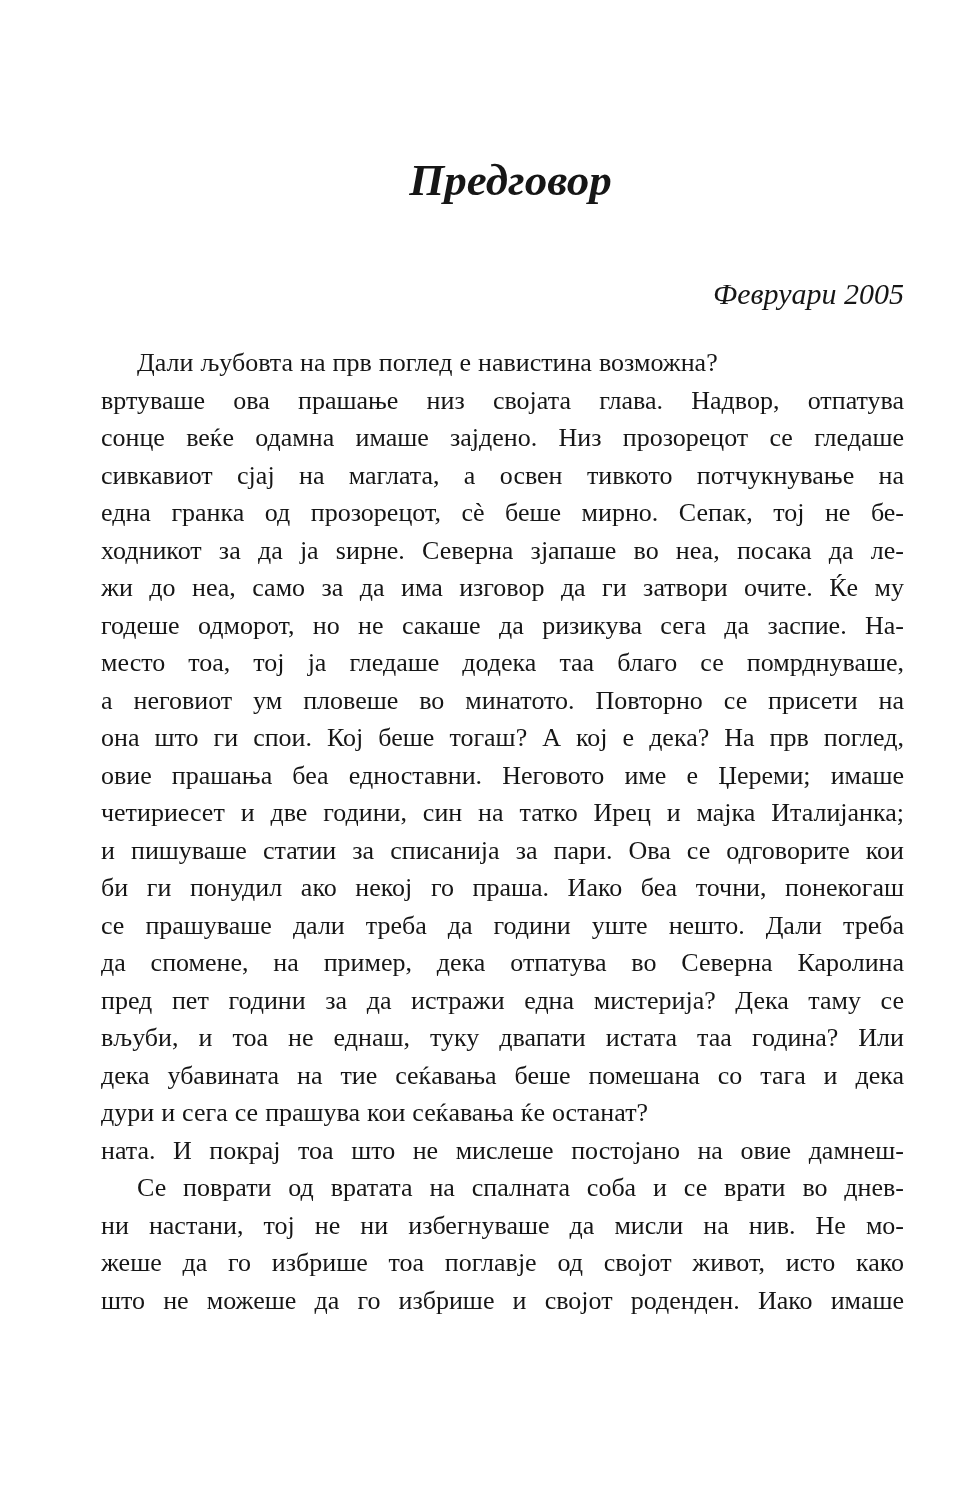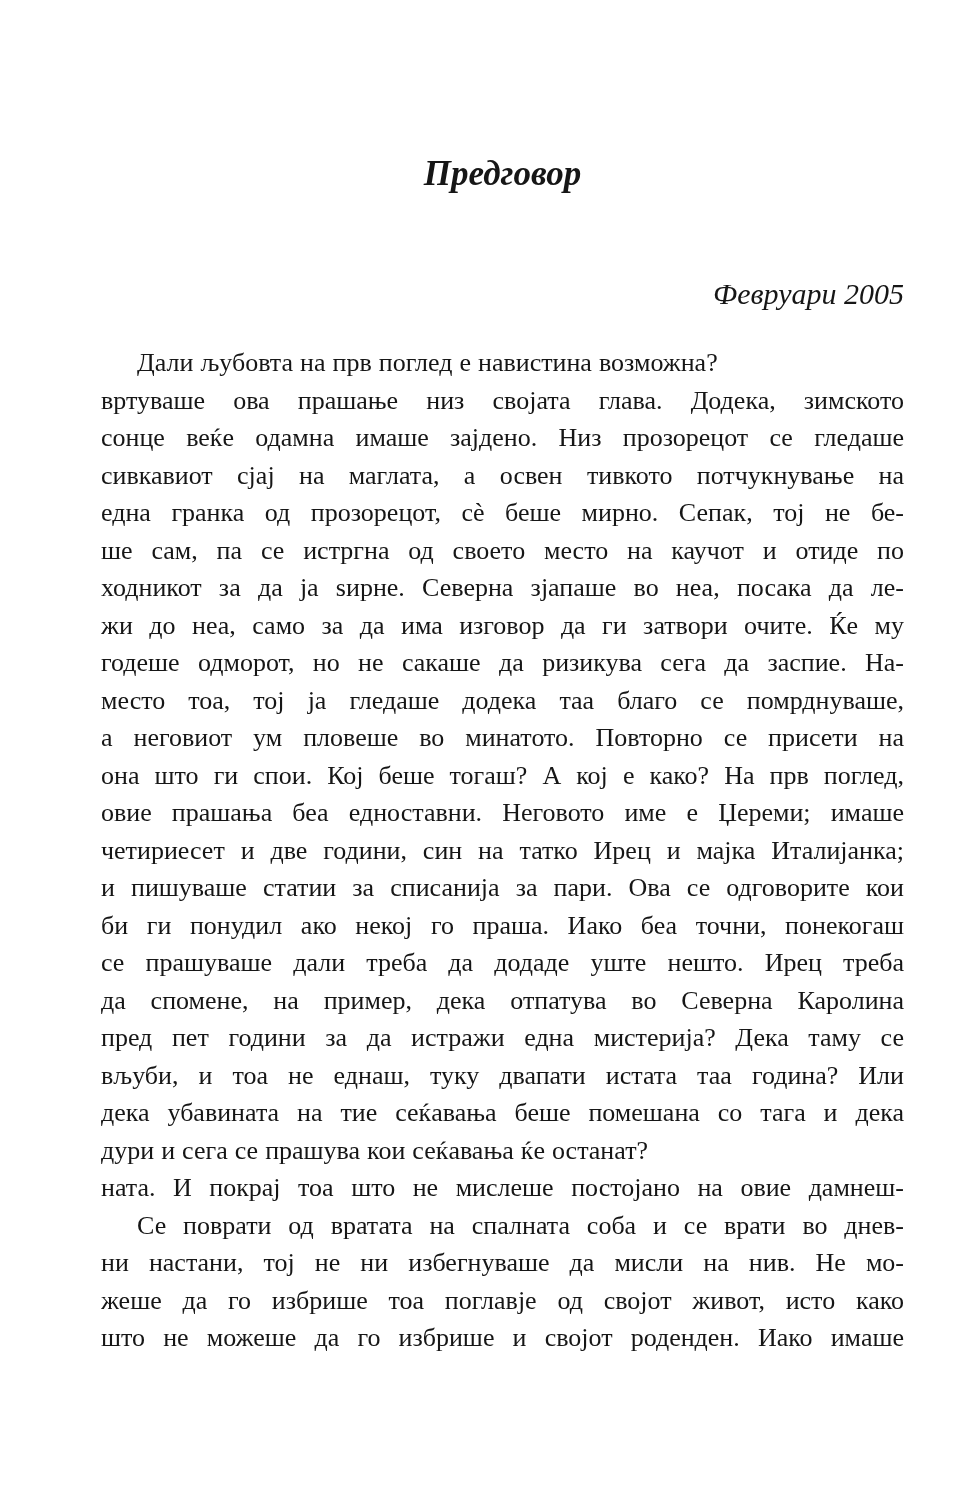--- a/index.html
+++ b/index.html
@@ -10,24 +10,24 @@
     color: #161616;
   }
   .page {
     position: relative;
     width: 974px; height: 1504px;
     background: #ffffff;
     overflow: hidden;
   }
   .title {
     position: absolute;
-    left: 101px; top: 124px;
+    left: 109px; top: 124px;
     width: 803px;
     text-align: center;
-    font-size: 35px;
+    font-size: 45px;
     font-weight: bold;
     font-style: italic;
     line-height: 1.25;
     margin-top: 28px;
   }
   .dateline {
     position: absolute;
     left: 101px; top: 276px;
     width: 803px;
     text-align: right;
@@ -59,36 +59,35 @@
 <div class="page">
   <h1 class="title">Предговор</h1>
 
   <div class="dateline">Февруари 2005</div>
 
   <div class="textbody">
       <div class="para">
         <div class="line indent pend">Дали љубовта на прв поглед е навистина возможна?</div>
       </div>
       <div class="para">
-        <div class="line">вртуваше ова прашање низ својата глава. Додека, зимското</div>
+        <div class="line">вртуваше ова прашање низ својата глава. Надвор, отпатува</div>
         <div class="line">сонце веќе одамна имаше зајдено. Низ прозорецот се гледаше</div>
         <div class="line">сивкавиот сјај на маглата, а освен тивкото потчукнување на</div>
         <div class="line">една гранка од прозорецот, сѐ беше мирно. Сепак, тој не бе-</div>
-        <div class="line">ше сам, па се истргна од своето место на каучот и отиде по</div>
         <div class="line">ходникот за да ја ѕирне. Северна зјапаше во неа, посака да ле-</div>
         <div class="line">жи до неа, само за да има изговор да ги затвори очите. Ќе му</div>
         <div class="line">годеше одморот, но не сакаше да ризикува сега да заспие. На-</div>
         <div class="line">место тоа, тој ја гледаше додека таа благо се помрднуваше,</div>
         <div class="line">а неговиот ум пловеше во минатото. Повторно се присети на</div>
-        <div class="line">она што ги спои. Кој беше тогаш? А кој е како? На прв поглед,</div>
+        <div class="line">она што ги спои. Кој беше тогаш? А кој е дека? На прв поглед,</div>
         <div class="line">овие прашања беа едноставни. Неговото име е Џереми; имаше</div>
         <div class="line">четириесет и две години, син на татко Ирец и мајка Италијанка;</div>
         <div class="line">и пишуваше статии за списанија за пари. Ова се одговорите кои</div>
         <div class="line">би ги понудил ако некој го праша. Иако беа точни, понекогаш</div>
-        <div class="line">се прашуваше дали треба да додаде уште нешто. Ирец треба</div>
+        <div class="line">се прашуваше дали треба да години уште нешто. Дали треба</div>
         <div class="line">да спомене, на пример, дека отпатува во Северна Каролина</div>
         <div class="line">пред пет години за да истражи една мистерија? Дека таму се</div>
         <div class="line">вљуби, и тоа не еднаш, туку двапати истата таа година? Или</div>
         <div class="line">дека убавината на тие сеќавања беше помешана со тага и дека</div>
         <div class="line pend">дури и сега се прашува кои сеќавања ќе останат?</div>
       </div>
       <div class="para">
         <div class="line">ната. И покрај тоа што не мислеше постојано на овие дамнеш-</div>
         <div class="line indent">Се поврати од вратата на спалната соба и се врати во днев-</div>
         <div class="line">ни настани, тој не ни избегнуваше да мисли на нив. Не мо-</div>

